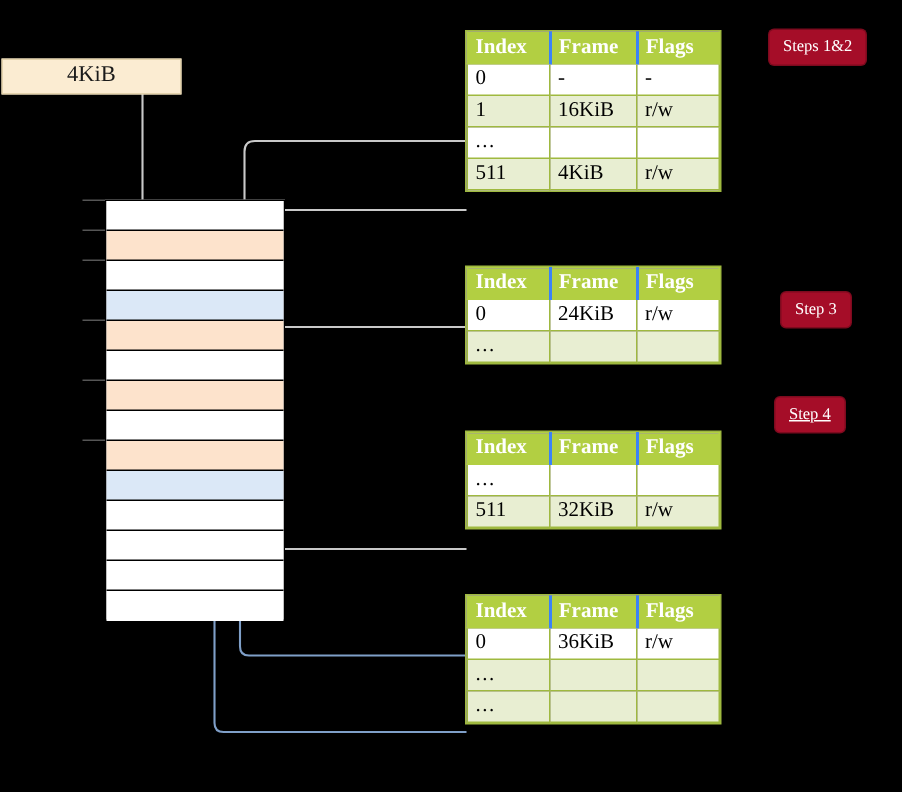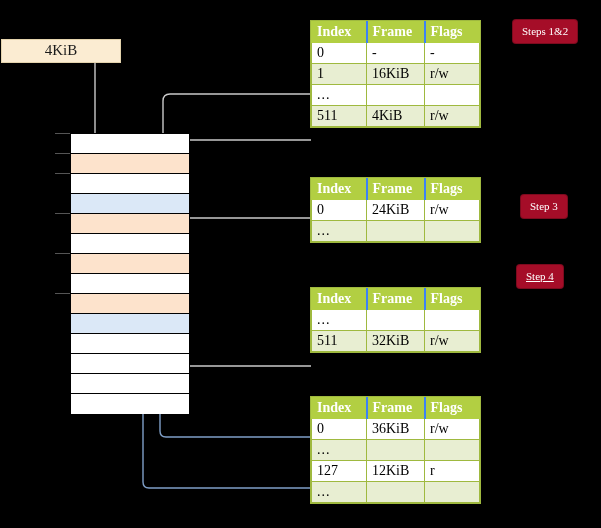--- a/index.html
+++ b/index.html
@@ -250,25 +250,20 @@
     <tr class="plain">
       <td>0</td>
       <td>36KiB</td>
       <td>r/w</td>
     </tr>
     <tr class="alt">
       <td class="dots">...</td>
       <td></td>
       <td></td>
     </tr>
-    <tr class="plain">
-      <td>127</td>
-      <td>12KiB</td>
-      <td>r</td>
-    </tr>
     <tr class="alt">
       <td class="dots">...</td>
       <td></td>
       <td></td>
     </tr>
   </tbody>
     </table>
 
 </div>
 

